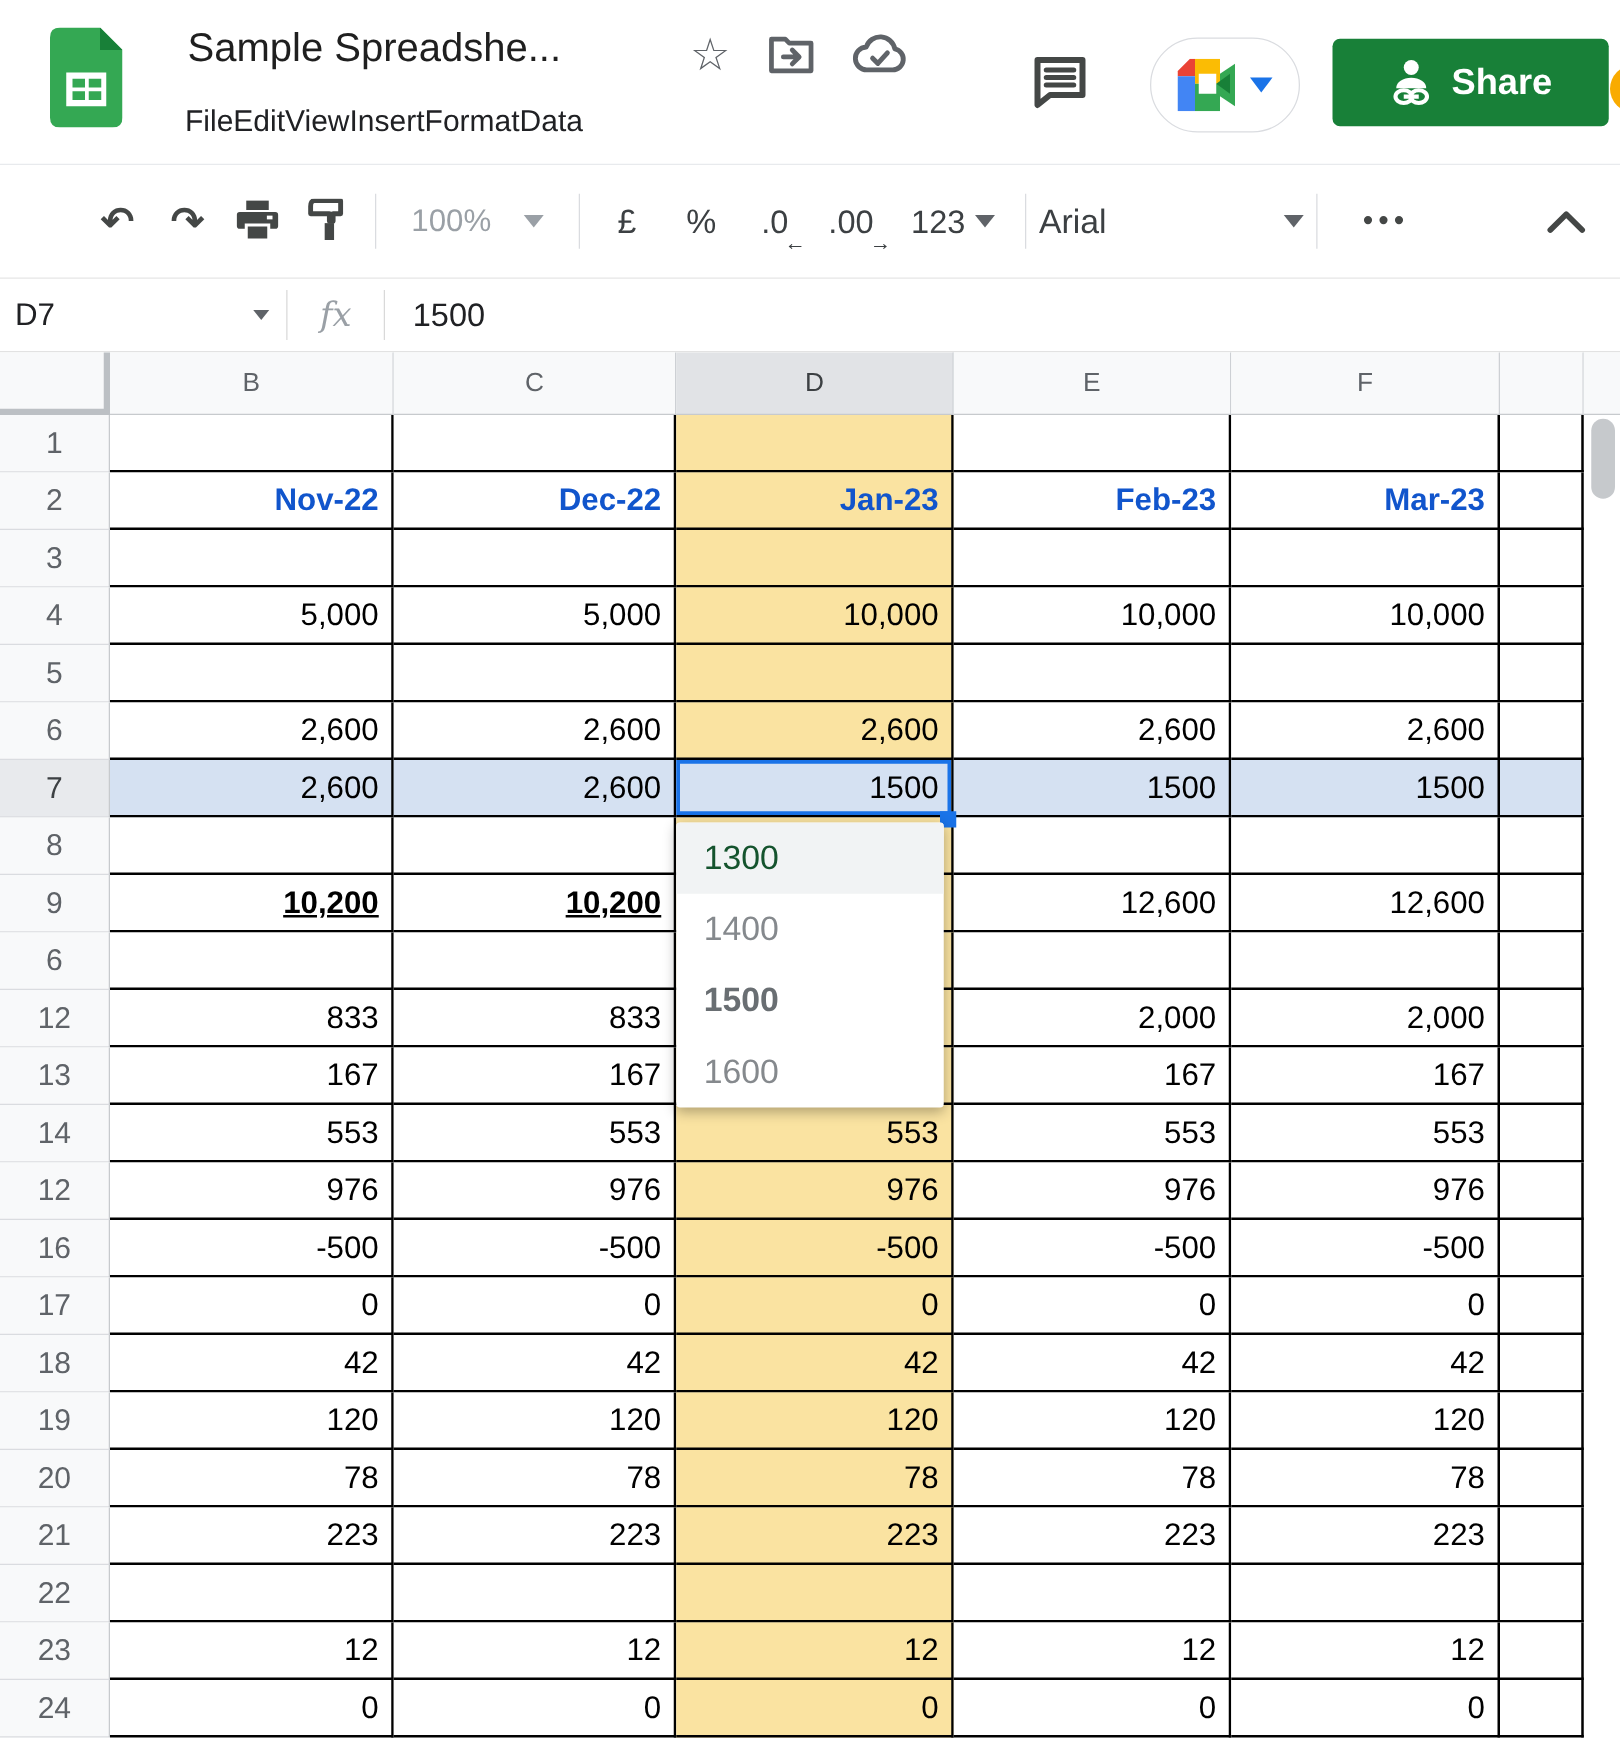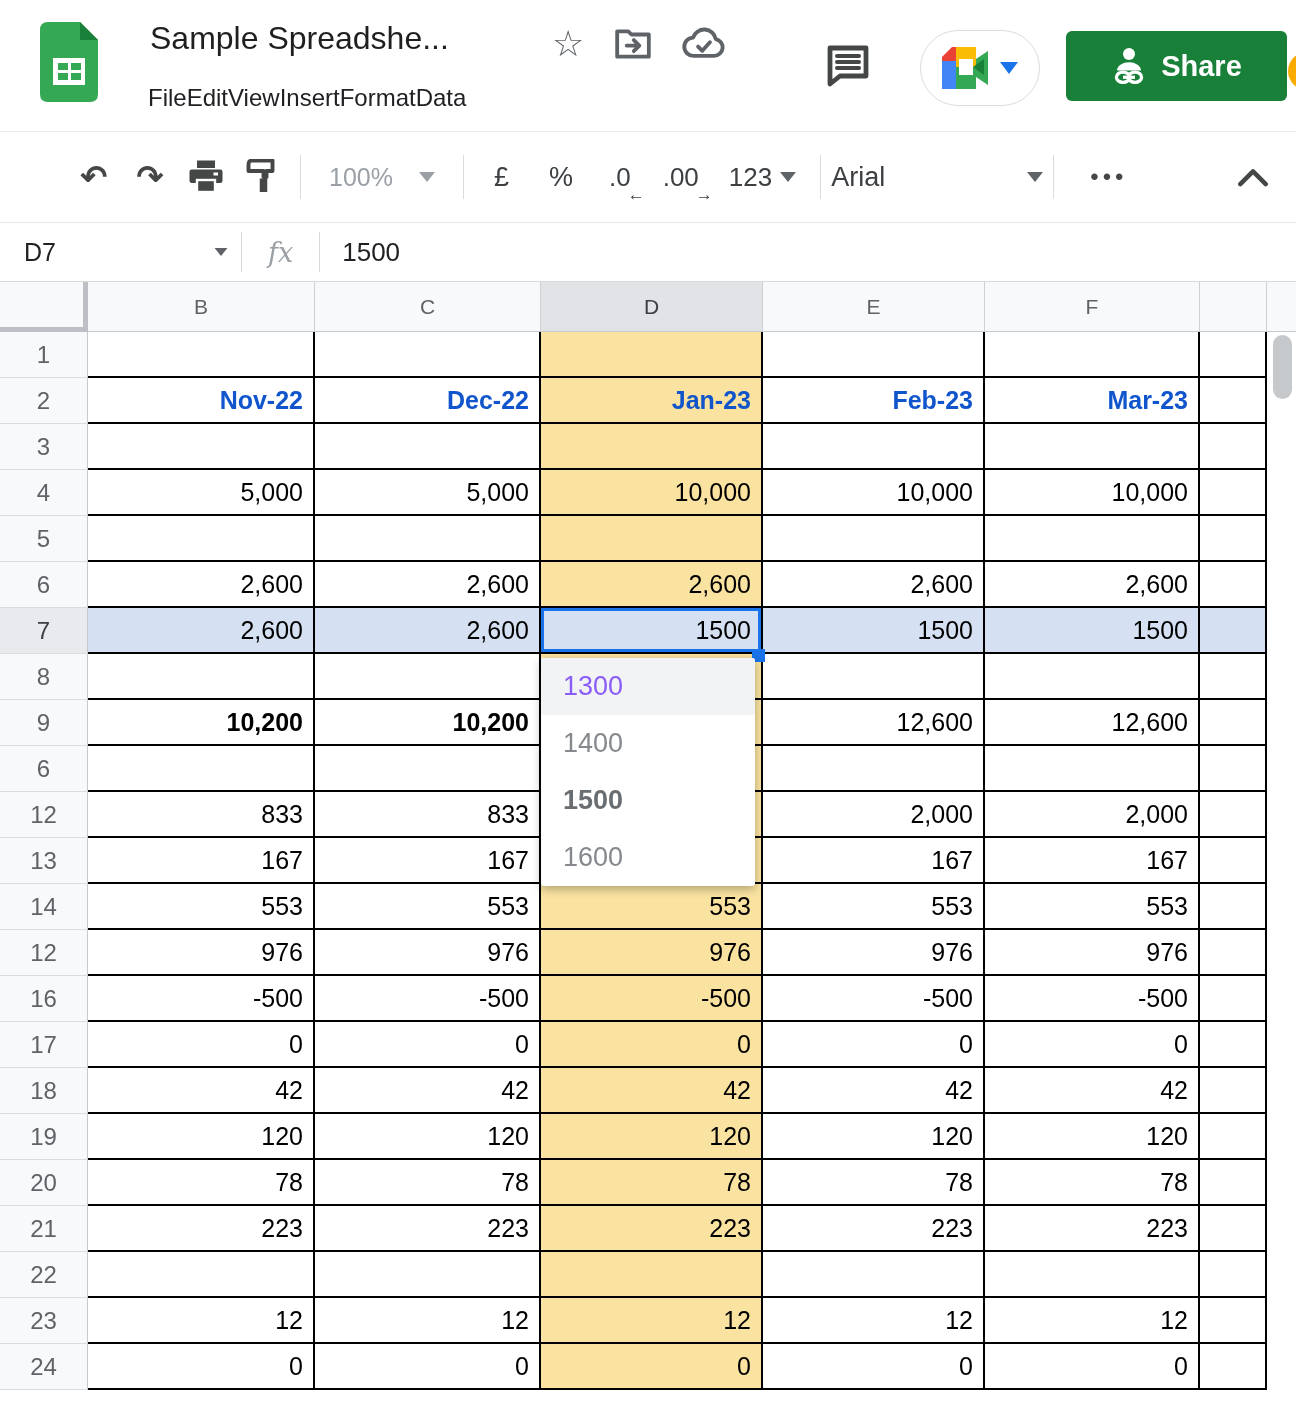--- a/index.html
+++ b/index.html
@@ -36,21 +36,21 @@
   .fmt{font-size:27px;color:#3c4043;padding:0 20px;cursor:pointer;font-weight:400;}
   .dec{position:relative;font-size:26px;color:#3c4043;padding:0 16px;cursor:pointer;}
   .dec .arr{position:absolute;font-size:17px;bottom:-12px;right:2px;color:#3c4043;}
   .fmt123{display:flex;align-items:center;gap:8px;font-size:26px;color:#3c4043;padding:0 14px;cursor:pointer;}
   .font-ctl{display:flex;align-items:center;justify-content:space-between;width:212px;
     font-size:27px;color:#3c4043;cursor:pointer;}
   .more-dots{font-size:24px;letter-spacing:4px;color:#444746;margin-left:26px;cursor:pointer;}
   .collapse-btn{margin-left:auto;margin-right:26px;cursor:pointer;display:flex;align-items:center;}
   
   .formula-bar{height:58px;display:flex;align-items:center;border-top:1px solid #e6e6e6;border-bottom:1px solid #d9d9d9;background:#fff;}
-  .name-box{display:flex;align-items:center;justify-content:space-between;width:205px;padding-left:24px;font-size:25px;color:#202124;cursor:text;}
+  .name-box{display:flex;align-items:center;justify-content:space-between;width:205px;padding-left:12px;font-size:25px;color:#202124;cursor:text;}
   .fb-divider{width:1px;height:40px;background:#d9d9d9;margin:0 0 0 12px;}
   .fx{font-family:"DejaVu Serif",serif;font-style:italic;font-size:27px;color:#9aa0a6;padding:0 26px;}
   .fb-value{font-size:26px;color:#202124;padding-left:22px;flex:1;cursor:text;}
   
   .grid{position:relative;background:#fff;}
   .col-headers{display:flex;height:50px;}
   .corner{width:88px;box-sizing:border-box;background:#f8f9fa;border-right:5px solid #bcc0c4;border-bottom:5px solid #bcc0c4;cursor:pointer;}
   .ch{box-sizing:border-box;background:#f8f9fa;border-right:1px solid #cdd0d4;border-bottom:1px solid #c7cacd;
     display:flex;align-items:center;justify-content:center;font-size:21px;color:#5f6368;cursor:pointer;}
   .ch-sel{background:#e1e3e6;color:#3c4043;}
@@ -59,28 +59,28 @@
   .rows{height:1078px;overflow:hidden;}
   .grow{display:flex;height:46px;}
   .rhead{width:88px;box-sizing:border-box;background:#f8f9fa;border-right:1px solid #c7cacd;border-bottom:1px solid #dadce0;
     display:flex;align-items:center;justify-content:center;font-size:24px;color:#5f6368;cursor:pointer;}
   .rhead-sel{background:#e8eaed;color:#3c4043;}
   .cell{box-sizing:border-box;border-right:2px solid #000;border-bottom:2px solid #000;background:#fff;
     display:flex;align-items:center;justify-content:flex-end;padding-right:10px;font-size:25px;color:#000;cursor:cell;position:relative;}
   .dfill{background:#fae3a1;}
   .rowsel{background:#d5e1f2;}
   .month{color:#1155cc;font-weight:700;}
-  .bold{font-weight:700;}
+  .bold{font-weight:700;text-decoration:underline;}
   .active-cell{box-shadow:inset 0 0 0 3px #1a73e8;background:#d5e1f2;}
   .fill-handle{position:absolute;right:-4px;bottom:-10px;width:13px;height:13px;background:#1a73e8;z-index:4;}
   
   .dropdown{position:absolute;left:541px;top:376px;width:214px;background:#fff;z-index:6;border-radius:3px;
     box-shadow:0 3px 10px rgba(0,0,0,.3);overflow:hidden;}
   .dd-item{height:57px;display:flex;align-items:center;padding-left:22px;font-size:27px;color:#85898d;cursor:pointer;}
-  .dd-hl{background:#f1f3f4;color:#8b5cf6;}
+  .dd-hl{background:#f1f3f4;color:#14532d;}
   .dd-bold{font-weight:700;color:#696e72;}
   
   .vscroll-thumb{position:absolute;right:4px;top:53px;width:19px;height:64px;border-radius:10px;background:#c6c9cc;cursor:grab;z-index:7;}
   svg{display:block;}
 </style>
 </head>
 <body>
 
 <div class="titlebar">
   <div class="sheets-logo">

